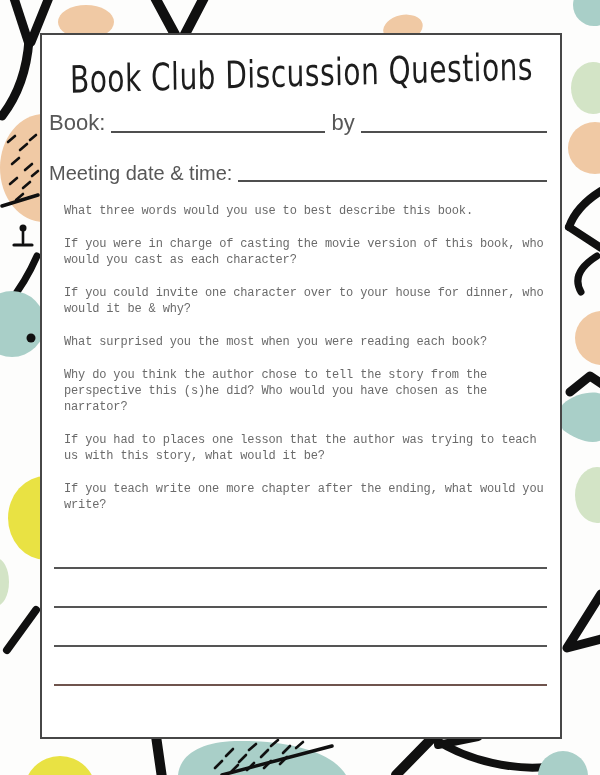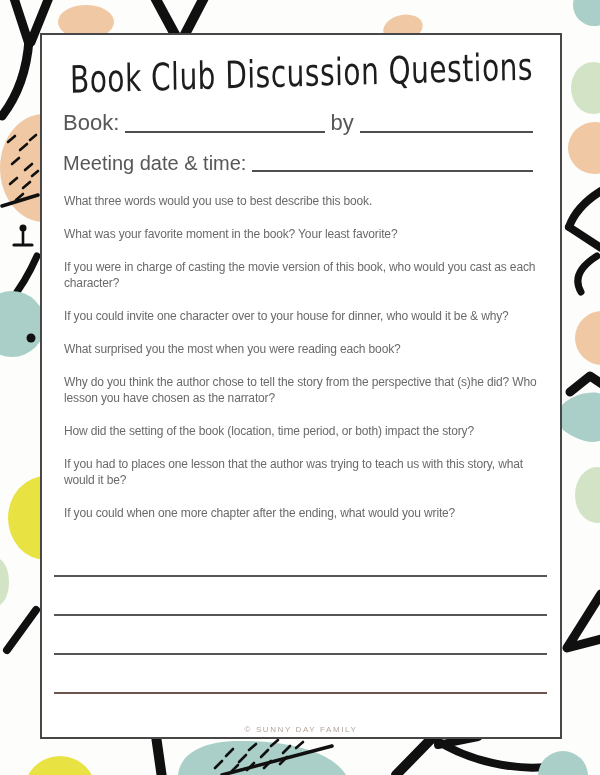--- a/index.html
+++ b/index.html
@@ -20,29 +20,29 @@
   .card{
     position:absolute;z-index:1;left:40px;top:33px;width:522px;height:706px;
     background:#ffffff;border:2px solid #474747;box-sizing:border-box;
   }
   .title{
     text-align:center;margin-top:13px;height:52px;line-height:52px;
     font-family:"DejaVu Sans",sans-serif;font-size:28px;color:#1d1d1d;
     letter-spacing:.5px;white-space:nowrap;
   }
   .title span{display:inline-block;transform:scaleY(1.35) rotate(-1.2deg);}
-  .row{display:flex;align-items:flex-end;padding:0 21px;color:#575757;}
+  .row{display:flex;align-items:flex-end;padding:0 7px;color:#575757;}
   .row .lbl{white-space:nowrap;}
   .fill-line{flex-grow:1;border-bottom:2px solid #4f4f4f;height:1em;margin:0 6px 3px 6px;}
   .book-row{margin-top:9px;font-size:22px;}
   .book-row .line1{flex-grow:1.15;}
-  .meeting-row{margin-top:14px;font-size:20px;}
+  .meeting-row{margin-top:24px;font-size:20px;}
   .questions{
     margin-top:18px;padding:0 16px 0 22px;
-    font-size:12px;line-height:16px;letter-spacing:-0.15px;color:#6a6a6a;
+    font-size:12px;line-height:16px;letter-spacing:-0.15px;color:#6a6a6a;font-family:Liberation Mono, monospace;
   }
   .questions .q{margin-bottom:17px;max-width:482px;}
   .write-lines{margin-top:12px;padding:0 13px 0 12px;}
   .write-lines .wl{height:37px;border-bottom:2px solid #555555;}
   .write-lines .wl.last{border-bottom-color:#6f544d;}
   .copyright{
     position:absolute;bottom:3px;left:0;width:100%;text-align:center;
     font-size:8px;letter-spacing:1.6px;color:#b5a69c;
   }
 </style>
@@ -143,31 +143,28 @@
     <span class="fill-line"></span>
   </div>
 
   <div class="row meeting-row">
     <span class="lbl">Meeting date &amp; time:</span>
     <span class="fill-line"></span>
   </div>
 
   <div class="questions">
     <div class="q">What three words would you use to best describe this book.</div>
-    <div class="q">What was your favorite moment in the book? Your least favorite?</div>
     <div class="q">If you were in charge of casting the movie version of this book, who would you cast as each character?</div>
     <div class="q">If you could invite one character over to your house for dinner, who would it be &amp; why?</div>
     <div class="q">What surprised you the most when you were reading each book?</div>
-    <div class="q">Why do you think the author chose to tell the story from the perspective that (s)he did? Who lesson you have chosen as the narrator?</div>
-    <div class="q">How did the setting of the book (location, time period, or both) impact the story?</div>
+    <div class="q">Why do you think the author chose to tell the story from the perspective this (s)he did? Who would you have chosen as the narrator?</div>
     <div class="q">If you had to places one lesson that the author was trying to teach us with this story, what would it be?</div>
-    <div class="q">If you could when one more chapter after the ending, what would you write?</div>
+    <div class="q">If you teach write one more chapter after the ending, what would you write?</div>
   </div>
 
   <div class="write-lines">
     <div class="wl"></div>
     <div class="wl"></div>
     <div class="wl"></div>
     <div class="wl last"></div>
   </div>
 
-  <div class="copyright">© SUNNY DAY FAMILY</div>
 </div>
 
 </body></html>

